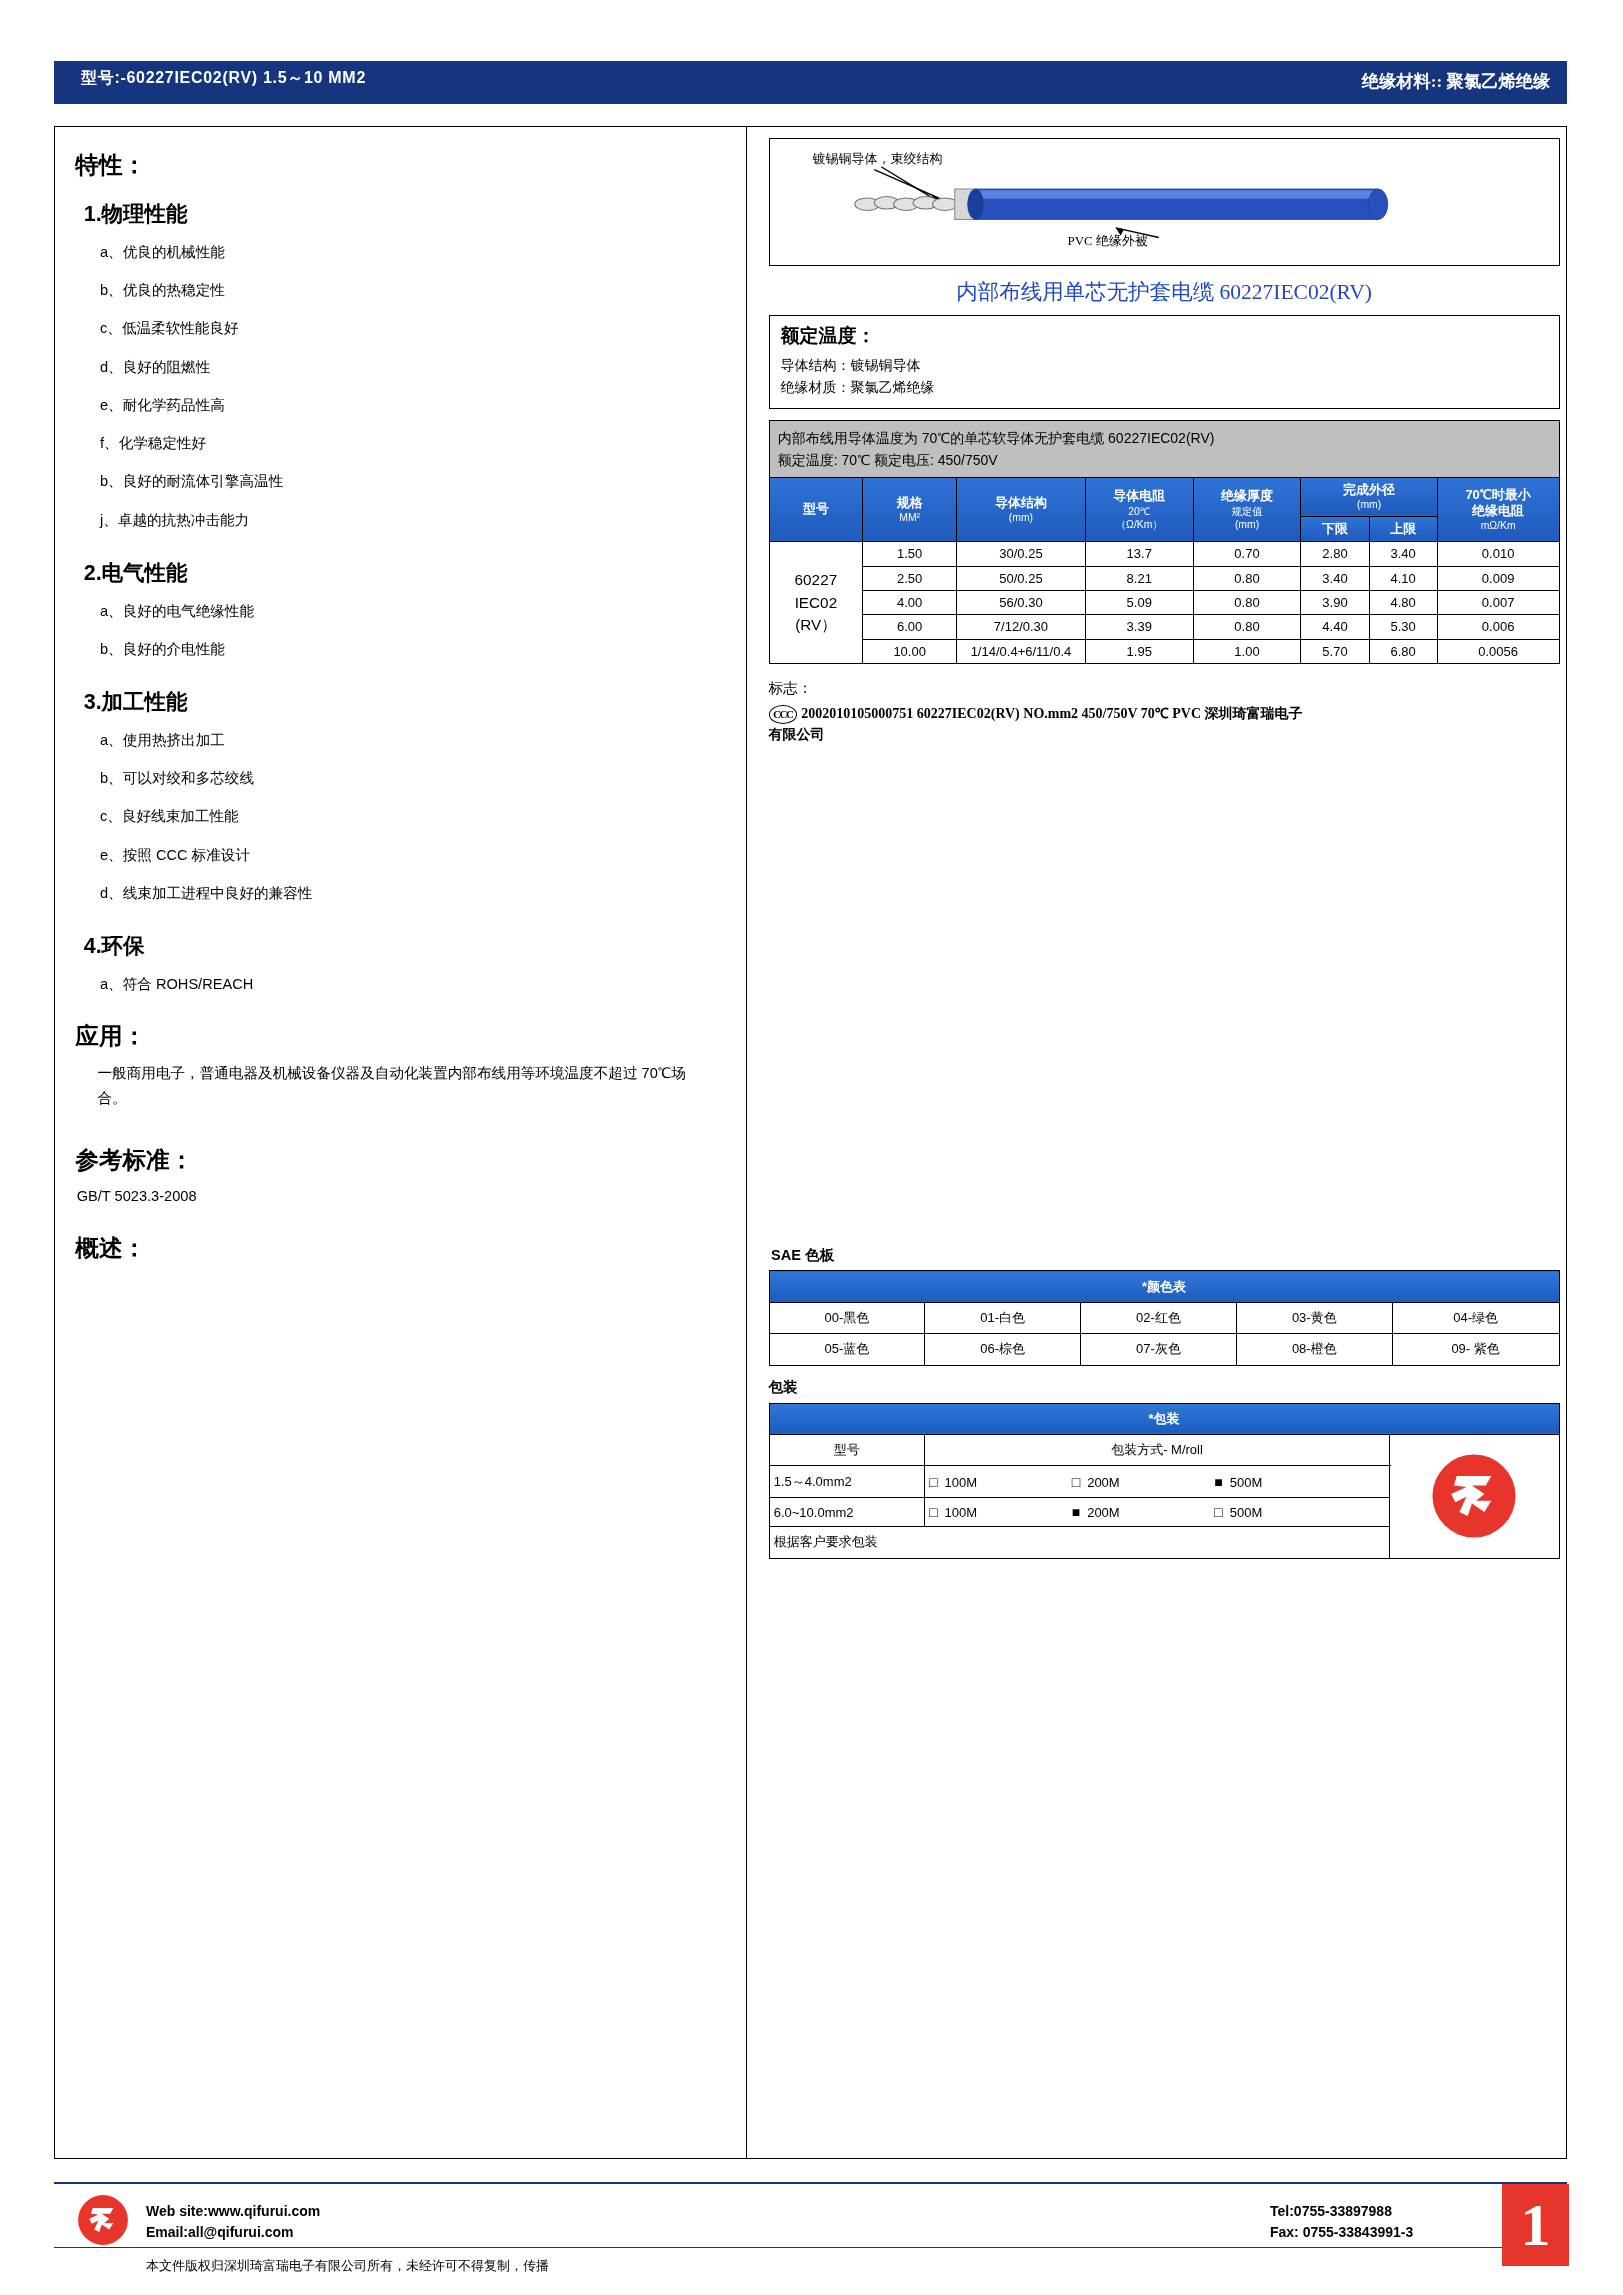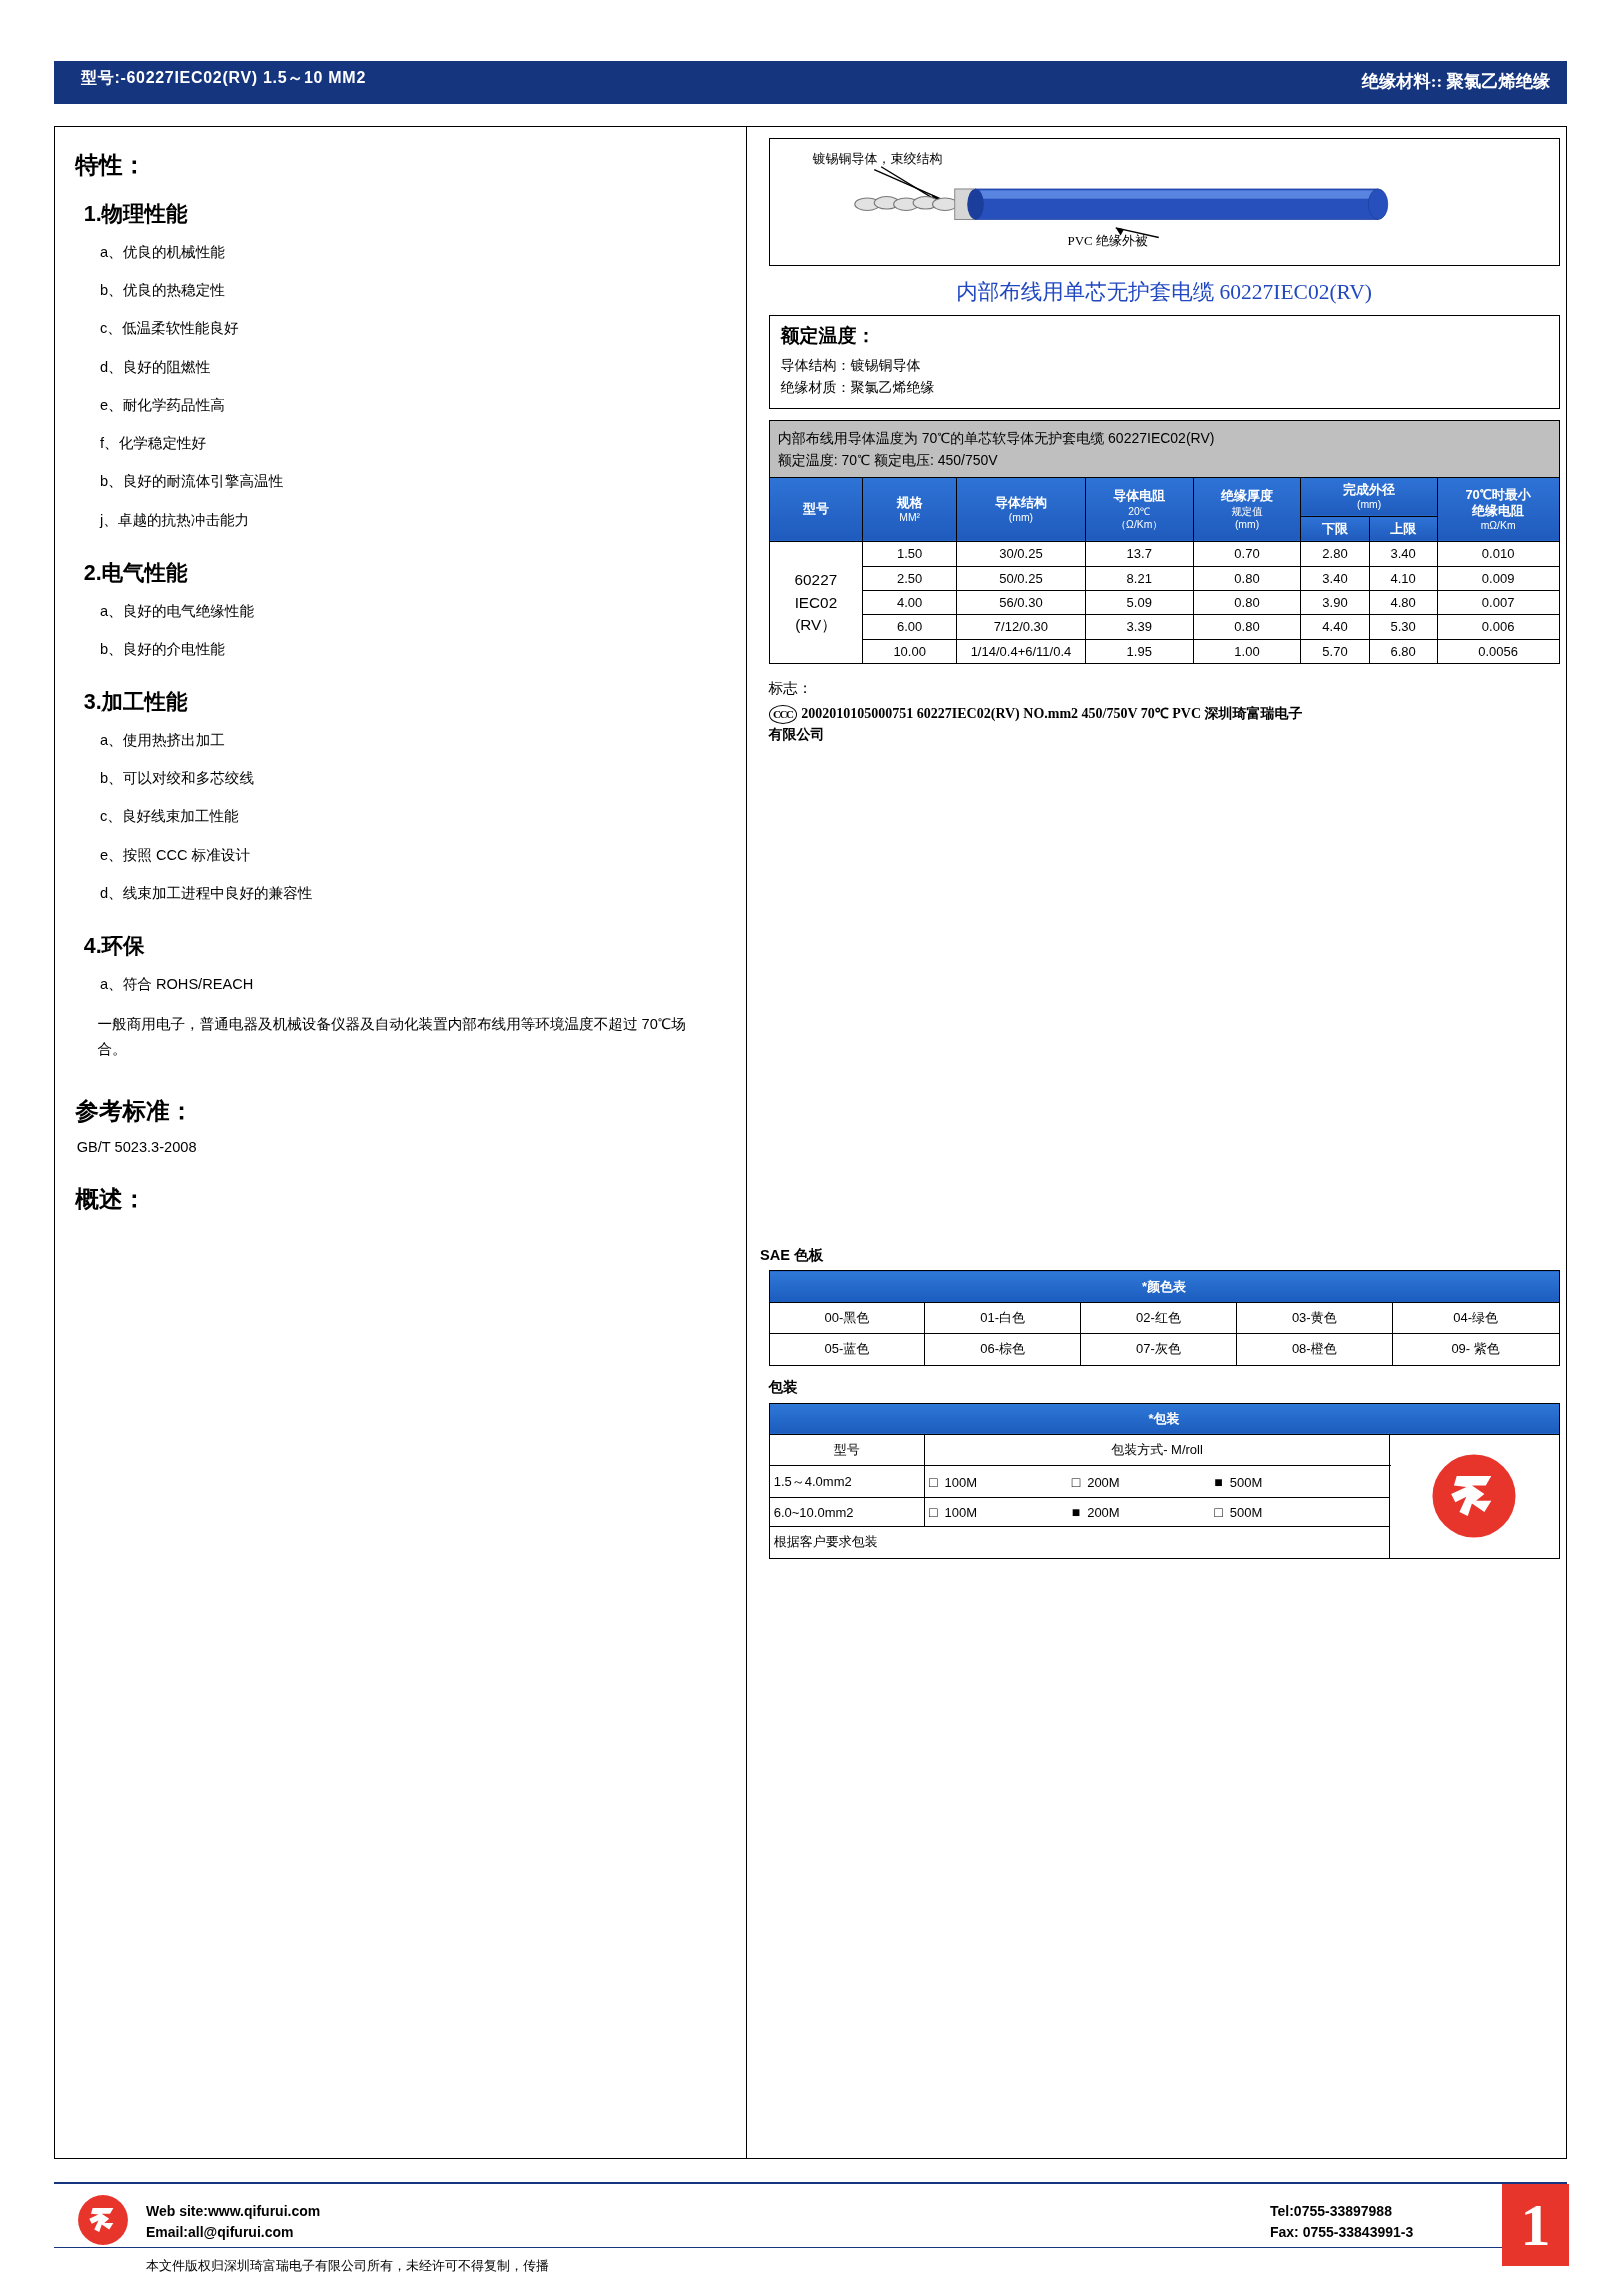--- a/index.html
+++ b/index.html
@@ -233,21 +233,21 @@
     display: inline-block;
     border: 0.7px solid #000;
     border-radius: 50%;
     padding: 0 3.5px;
     font-size: 11px;
     margin-right: 4.2px;
     letter-spacing: -1.4px;
   }
 
   .sae-title {
-    margin: 0 0 0 4px;
+    margin: 0 0 0 15px;
     font-size: 14.6px;
     font-weight: bold;
     font-family: "Liberation Sans", sans-serif;
   }
   table.color {
     margin: 5.6px 0 0 12.5px;
     width: 791px;
     border-collapse: collapse;
     font-family: "Liberation Sans", sans-serif;
     font-size: 13px;
@@ -396,20 +396,21 @@
     <div class="h2">3.加工性能</div>
     <div class="li">a、使用热挤出加工</div>
     <div class="li">b、可以对绞和多芯绞线</div>
     <div class="li">c、良好线束加工性能</div>
     <div class="li">e、按照 CCC 标准设计</div>
     <div class="li">d、线束加工进程中良好的兼容性</div>
 
     <div class="h2">4.环保</div>
     <div class="li">a、符合 ROHS/REACH</div>
 
+    <div class="h1">应用：</div>
     <div class="para">一般商用电子，普通电器及机械设备仪器及自动化装置内部布线用等环境温度不超过 70℃场合。</div>
 
     <div class="h1" style="margin-top:32px;font-family:Liberation Serif, serif;">参考标准：</div>
     <div class="plain">GB/T 5023.3-2008</div>
 
     <div class="h1" style="margin-top:28px;">概述：</div>
   </div>
 
   <div class="right">
 

